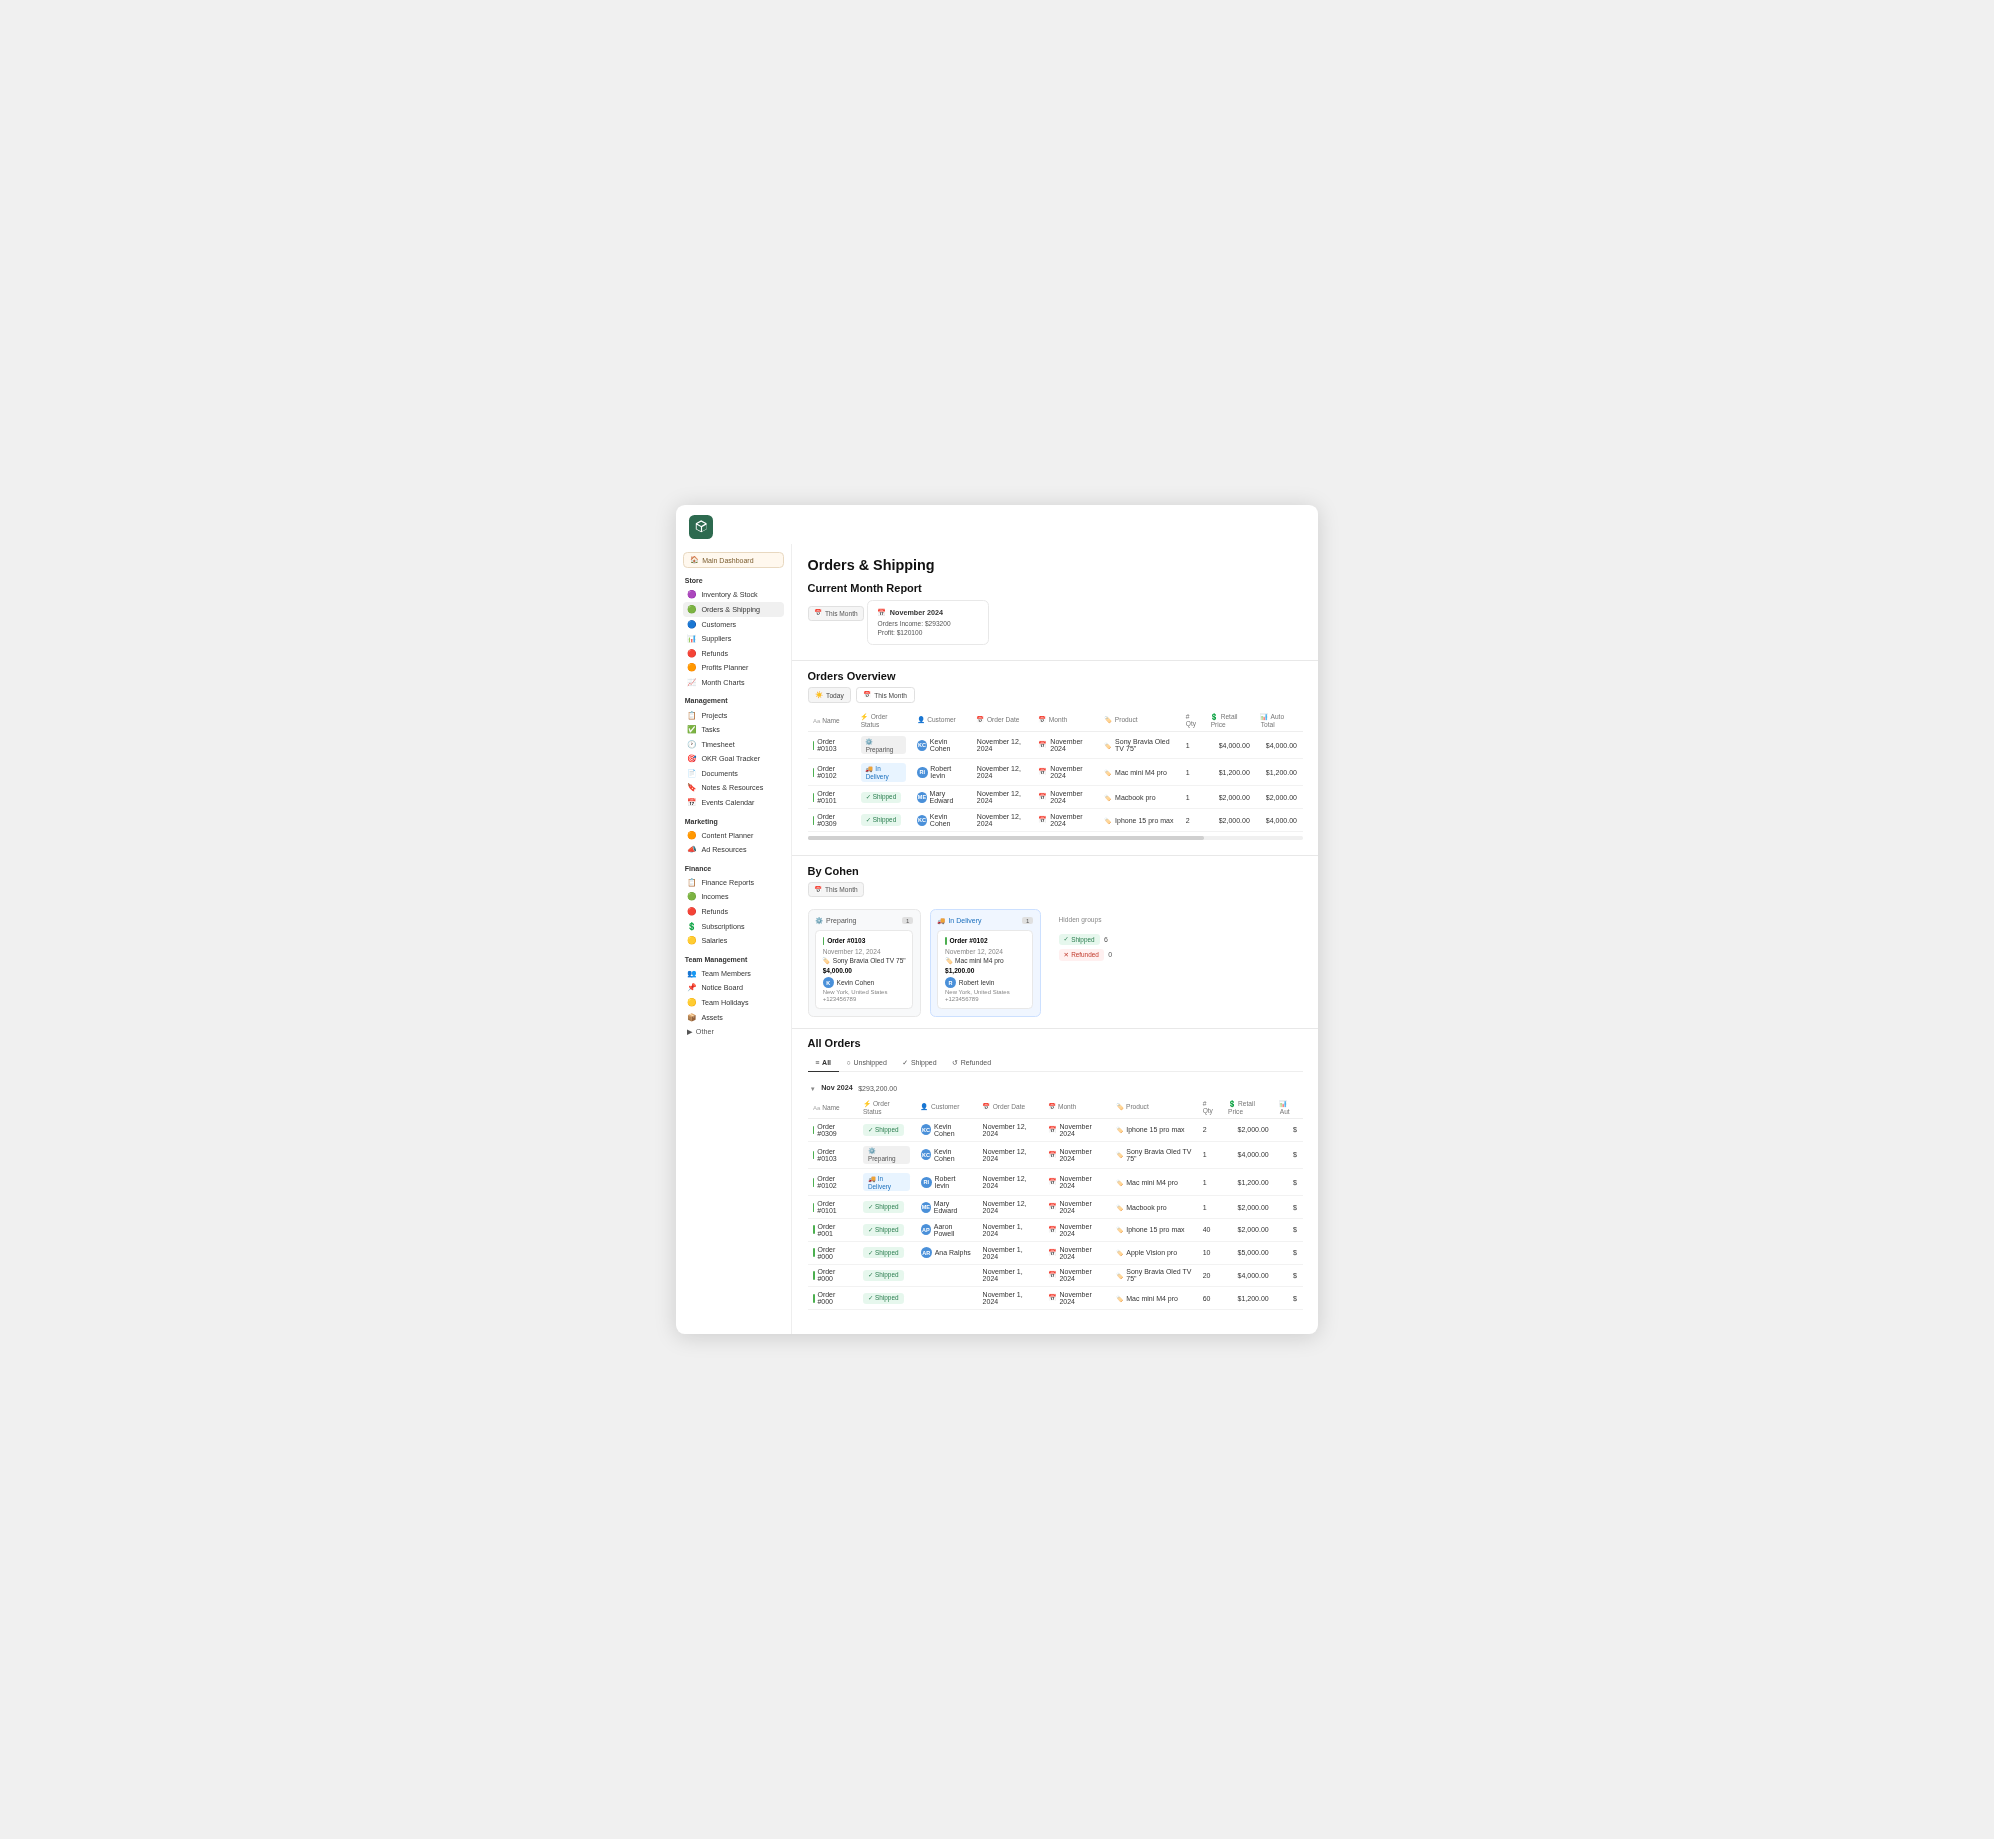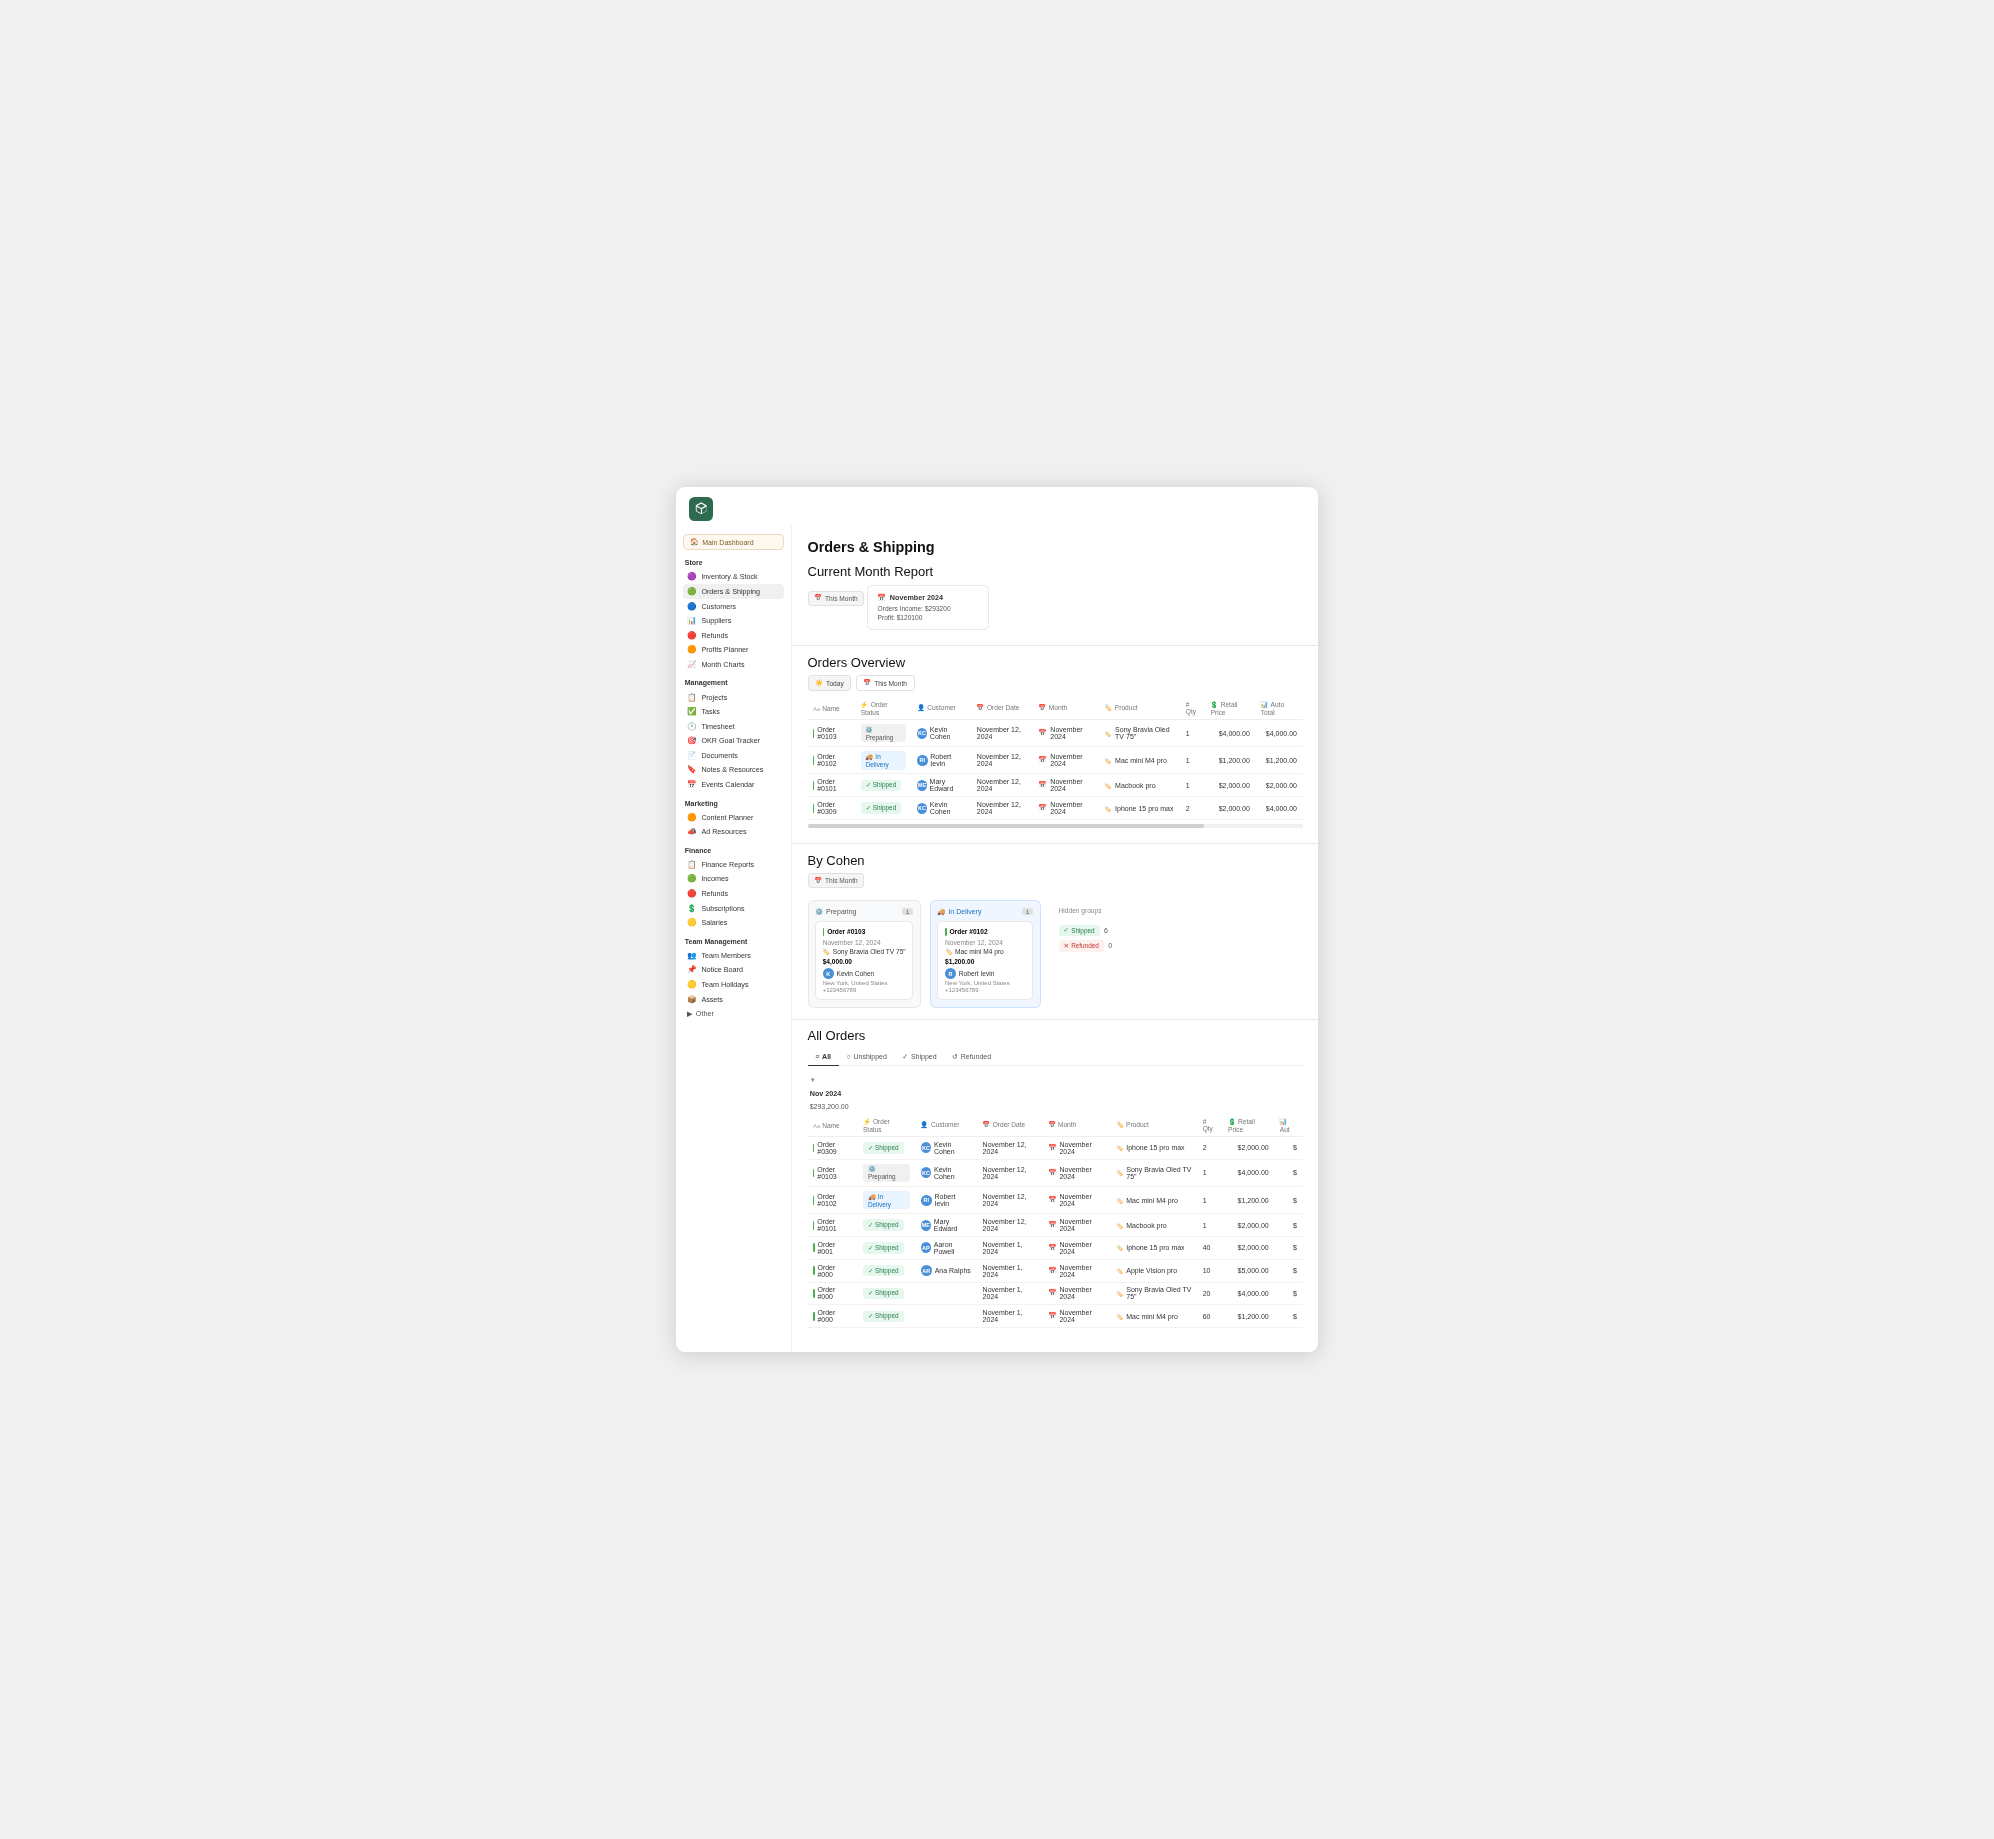--- a/index.html
+++ b/index.html
@@ -101,22 +101,22 @@
     .page-title {
       font-size: 14.4px;
       font-weight: 700;
       color: #111;
       padding: 13.3px 15.5px 8.9px;
     }
     .section {
       padding: 0 15.5px 11px;
     }
     .section-title {
-      font-size: 13px;
-      font-weight: 400;
+      font-size: 11px;
+      font-weight: 700;
       color: #111;
       margin-bottom: 5.5px;
     }
     .filter-btn {
       display: inline-flex;
       align-items: center;
       gap: 2.8px;
       background: #f5f5f5;
       border: 0.6px solid #e0e0e0;
       border-radius: 3.3px;
@@ -350,27 +350,26 @@
       border-bottom: 1.1px solid transparent;
       margin-bottom: -0.6px;
     }
     .all-orders-tab.active {
       color: #333;
       font-weight: 600;
       border-bottom-color: #333;
     }
     .group-header {
       display: flex;
-      align-items: flex-start;
+      align-items: flex-end;
       gap: 5.5px;
       padding: 4.4px 2.2px;
       font-size: 7.2px;
       font-weight: 600;
       color: #333;
-      flex-direction: column;
     }
     .group-expand {
       font-size: 6px;
       color: #888;
     }
     .group-total {
       font-size: 7px;
       color: #555;
       font-weight: 400;
     }

